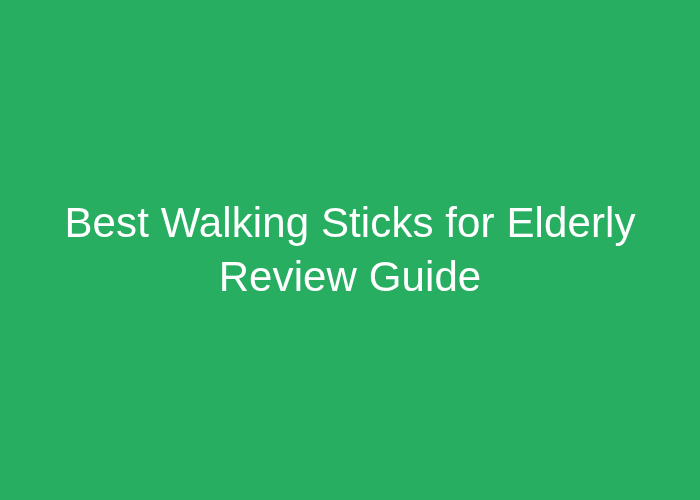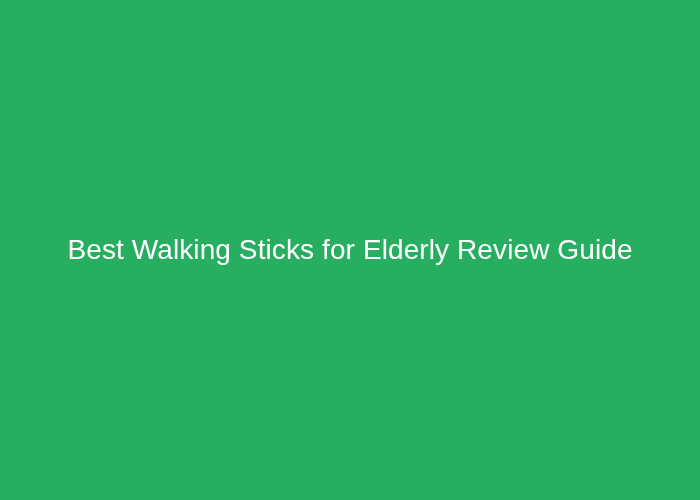--- a/index.html
+++ b/index.html
@@ -35,21 +35,21 @@
     padding: 0 56px;
     display: block;
     text-align: center;
   }
 
   .banner-title {
     margin: 0;
     padding: 0;
     color: #ffffff;
     font-family: "Liberation Sans", sans-serif;
-    font-size: 28px;
+    font-size: 42px;
     font-weight: 400;
     line-height: 54px;
     letter-spacing: 0.1px;
     text-align: center;
     word-wrap: break-word;
     -webkit-font-smoothing: antialiased;
   }
 </style>
 </head>
 <body>

